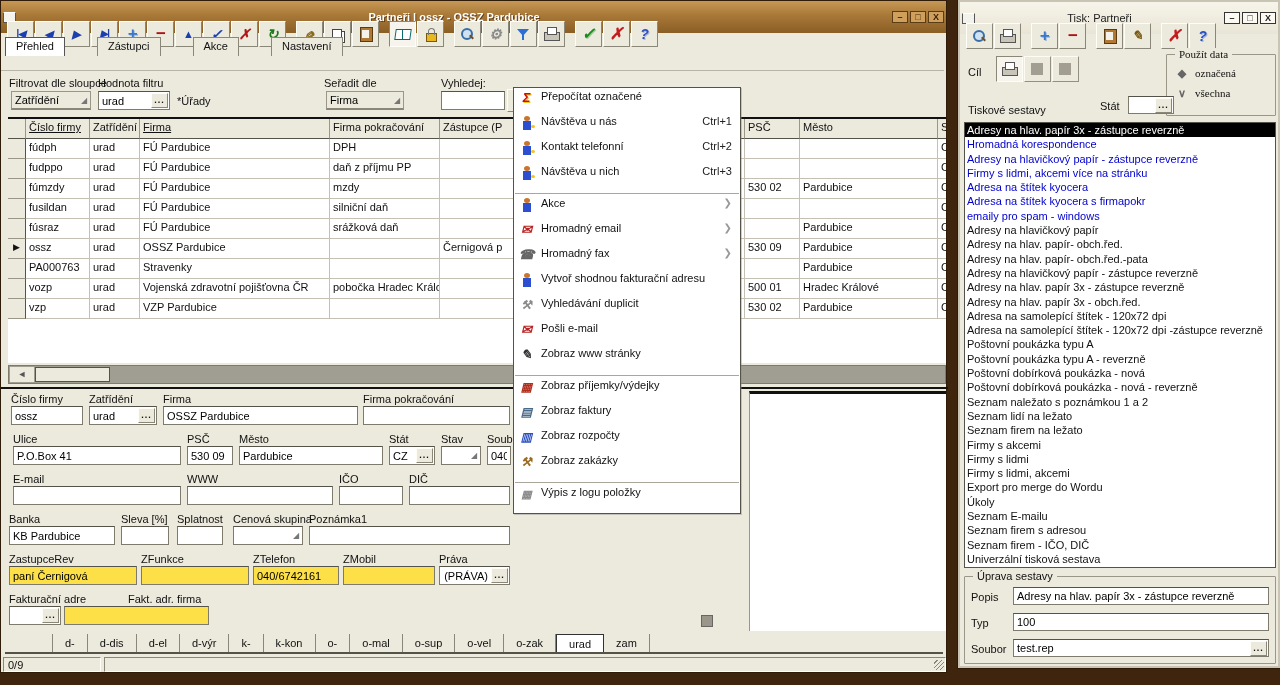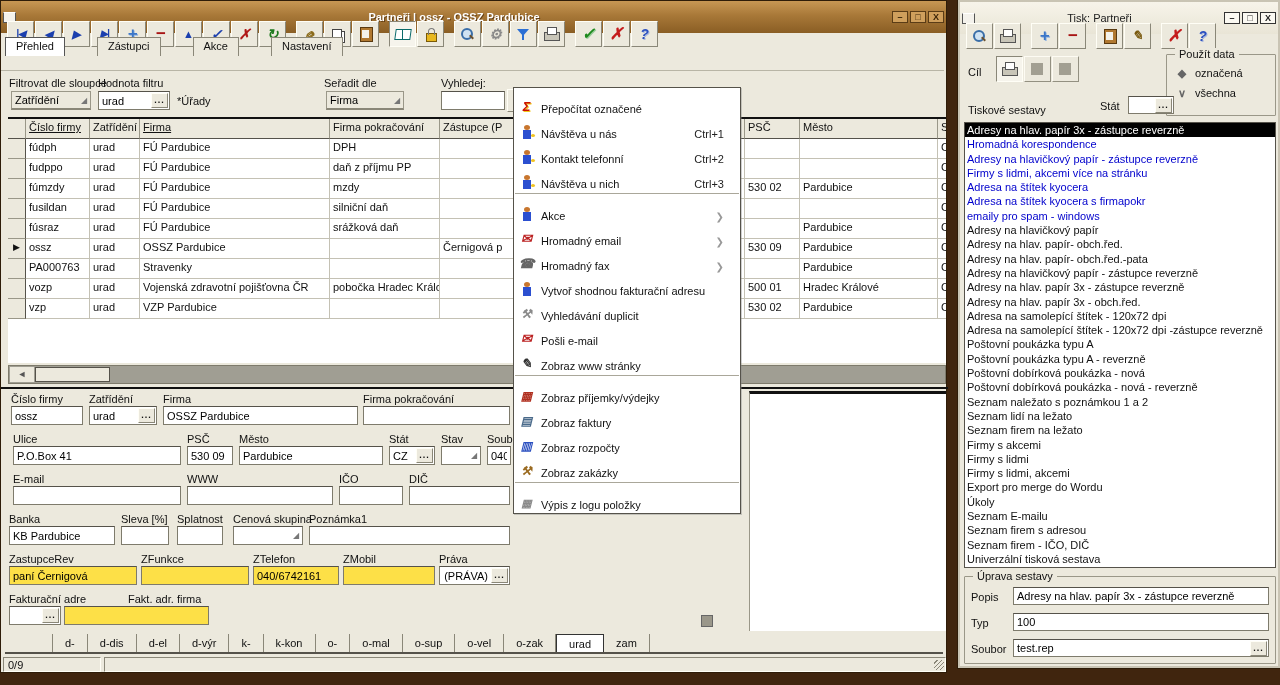--- a/index.html
+++ b/index.html
@@ -123,21 +123,21 @@
   
   #statusbar { position:absolute; left:2px; top:656px; width:943px; height:15px; display:flex; gap:3px; }
   .status-cell { border:1px solid; border-color:#8a8778 #fffef6 #fffef6 #8a8778; padding:1px 4px; }
   #status-count { width:98px; }
   #status-main { flex:1; position:relative; }
   #resize-grip { position:absolute; right:1px; bottom:1px; width:10px; height:10px;
      background:repeating-linear-gradient(135deg, transparent 0 2px, #8a8778 2px 3px); }
 
   
   #context-menu { position:absolute; left:512px; top:86px; width:228px; background:#fff; border:1px solid #55524a; box-shadow:1px 1px 0 #8886; padding:2px 0; z-index:50; }
-  .menu-item { height:25px; display:flex; align-items:flex-end; padding:0 16px 0 4px; gap:6px; }
+  .menu-item { height:25px; display:flex; align-items:flex-start; padding:0 8px 0 4px; gap:6px; }
   .menu-item .mlabel { flex:1; white-space:nowrap; }
   .menu-item .mshort { color:#222; }
   .menu-item .msub { color:#999; font-size:10px; }
   .menu-sep { height:1px; background:#aaa79a; margin:3px 1px; }
 
   
   #print-win .inner { position:absolute; inset:0; }
   .groupbox { position:absolute; border:1px solid #9a9788; border-radius:1px; }
   .groupbox .legend { position:absolute; top:-7px; left:8px; background:#ece9dd; padding:0 4px; }
   .radio-row { display:flex; align-items:center; gap:6px; height:20px; padding-left:8px; }
@@ -657,21 +657,21 @@
           <i class="ic ic-printer"></i>
         </span>
         <span class="tbtn disabled">
           <i class="ic ic-gray-doc"></i>
         </span>
         <span class="tbtn disabled">
           <i class="ic ic-gray-doc"></i>
         </span>
       </div>
 
-    <div class="groupbox" style="left:206px;top:52px;width:110px;height:62px;">
+    <div class="groupbox" style="left:206px;top:52px;width:110px;height:62px;font-family:Liberation Serif, serif;">
       <span class="legend">Použít data</span>
       <div class="radio-row" style="margin-top:8px;">
         <span class="radio-mark">◆</span>
         <span>označená</span>
       </div>
       <div class="radio-row">
         <span class="radio-mark">∨</span>
         <span>všechna</span>
       </div>
     </div>

